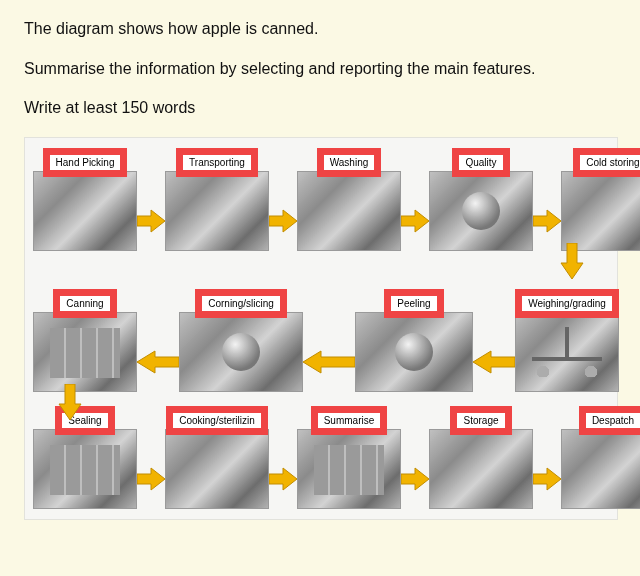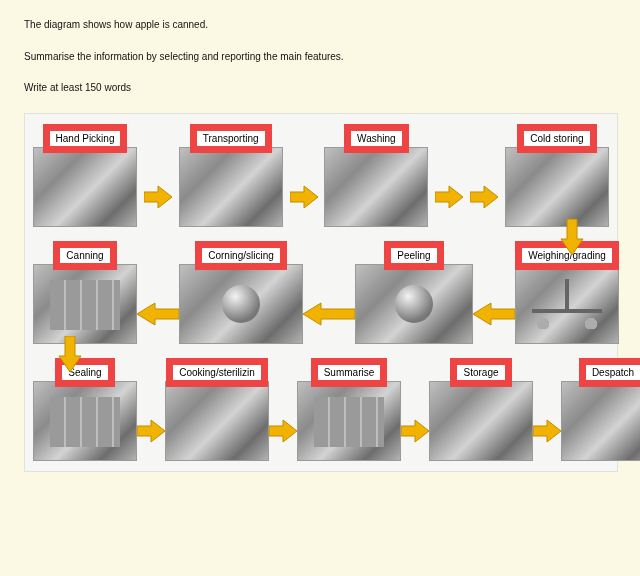--- a/index.html
+++ b/index.html
@@ -1,18 +1,18 @@
 <!DOCTYPE html>
 <html><head>
 <meta charset="utf-8">
 <style>
   *{box-sizing:border-box;margin:0;padding:0}
   body{background:#fbf9e4;font-family:Arial,Helvetica,sans-serif;width:640px;height:576px;overflow:hidden}
   .page{padding:18px 24px}
-  .prompt{font-size:10px;color:#111;line-height:1.35;margin-bottom:18px}
+  .prompt{font-size:16px;color:#111;line-height:1.35;margin-bottom:18px}
   .diagram{background:#f6f6f4;border:1px solid #e2e2dc;padding:10px 8px;width:594px}
   .row{display:flex;align-items:stretch;justify-content:space-between;position:relative;margin-bottom:6px}
   .cell{display:flex;flex-direction:column;align-items:center;width:104px}
   .lbl{background:#fff;border:7px solid #ef4444;font-size:10px;padding:2px 6px;white-space:nowrap;position:relative;z-index:2;margin-bottom:-6px}
   .ph{width:104px;height:80px;background:linear-gradient(135deg,#bdbdbd 0%,#8a8a8a 30%,#cfcfcf 55%,#6e6e6e 80%,#b0b0b0 100%);filter:grayscale(1) contrast(1.05);border:1px solid #999}
   .ph.apple::after{content:"";display:block;width:38px;height:38px;border-radius:50%;background:radial-gradient(circle at 35% 30%,#eee,#777 70%);margin:20px auto}
   .ph.jars::after{content:"";display:block;width:70px;height:50px;margin:15px auto;background:repeating-linear-gradient(90deg,#999 0 14px,#bbb 14px 16px)}
   .ph.scale::after{content:"";display:block;width:70px;height:50px;margin:14px auto;background:linear-gradient(#666,#666) center 0/4px 30px no-repeat,linear-gradient(#666,#666) center 30px/70px 4px no-repeat,radial-gradient(circle,#aaa 40%,transparent 41%) 0 34px/22px 22px no-repeat,radial-gradient(circle,#aaa 40%,transparent 41%) 48px 34px/22px 22px no-repeat}
   .arrow{display:flex;align-items:center;position:relative;top:22px}
   .arrow svg{display:block}
@@ -49,35 +49,39 @@
         </div>
       <div class="cell">
         <div class="lbl">Washing</div>
         <div class="ph"></div>
       </div>
       <div class="arrow">
           <svg width="28" height="26">
             <polygon points="0,8 14,8 14,2 28,13 14,24 14,18 0,18" fill="#f1b300" stroke="#c18c00"></polygon>
           </svg>
         </div>
+      <div class="cell">
+        <div class="lbl">Quality</div>
+        <div class="ph apple"></div>
+      </div>
       <div class="arrow">
           <svg width="28" height="26">
             <polygon points="0,8 14,8 14,2 28,13 14,24 14,18 0,18" fill="#f1b300" stroke="#c18c00"></polygon>
           </svg>
         </div>
       <div class="cell">
         <div class="lbl">Cold storing</div>
         <div class="ph"></div>
       </div>
       <div class="down-connector"><svg width="26" height="36">
             <polygon points="8,0 18,0 18,20 24,20 13,36 2,20 8,20" fill="#f1b300" stroke="#c18c00"></polygon>
           </svg></div>
     </div>
 
-    <div class="row" style="margin-top:14px">
+    <div class="row" style="margin-top:38px">
       <div class="cell">
         <div class="lbl">Canning</div>
         <div class="ph jars"></div>
       </div>
       <div class="arrow">
           <svg width="42" height="26">
             <polygon points="42,8 18,8 18,2 0,13 18,24 18,18 42,18" fill="#f1b300" stroke="#c18c00"></polygon>
           </svg>
         </div>
       <div class="cell" style="width:136px">

